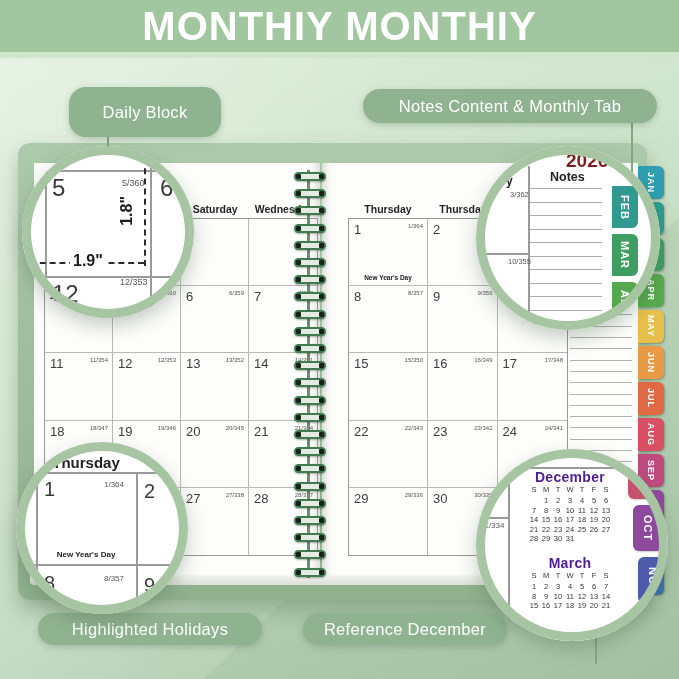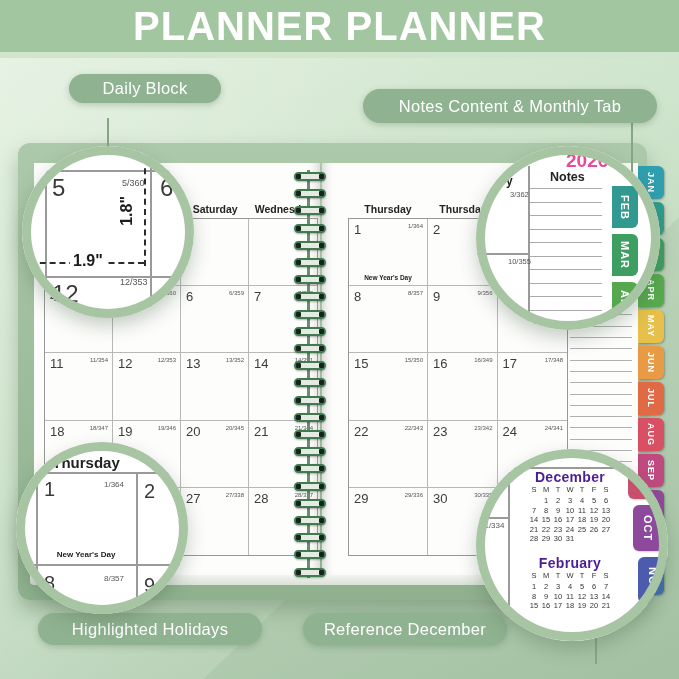--- a/index.html
+++ b/index.html
@@ -57,21 +57,21 @@
   .mcrow{width:84px;height:9.5px;display:grid;grid-template-columns:repeat(7,1fr);font-size:7.5px;color:#333;text-align:center}
 </style>
 </head>
 <body>
 
 <div class="stage">
   <div class="bgsh1"></div>
   <div class="bgsh2"></div>
 
   <div class="abs titlebar">
-    <span>PLANNER PLANNER</span>
+    <span>MONTHIY MONTHIY</span>
   </div>
   <div class="abs substrip"></div>
 
   <div class="abs cover"></div>
   <div class="abs pstack"></div>
   <div class="abs page pageL"></div>
   <div class="abs page pageR"></div>
 
   <div class="abs" id="left-grid" style="left:44px;top:203px;width:274px;height:353px">
       <div class="abs ghead" style="left: 0px; top: 0px; width: 68.5px;"></div>
@@ -310,21 +310,21 @@
       </div>
       <div class="abs tab" style="top: 562px; background: rgb(60, 111, 180);">
         <span>DEC</span>
       </div>
     </div>
 
   <div class="abs conn" style="left:107px;top:118px;height:34px"></div>
   <div class="abs conn" style="left:631px;top:121px;height:56px"></div>
   <div class="abs conn" style="left:595px;top:634px;height:30px"></div>
 
-  <div class="abs pill" style="left:69px;top:74px;width:152px;height:29px">
+  <div class="abs pill" style="left:69px;top:87px;width:152px;height:50px">
     <span>Daily Block</span>
   </div>
   <div class="abs pill" style="left:363px;top:89px;width:294px;height:34px">
     <span>Notes Content &amp; Monthly Tab</span>
   </div>
   <div class="abs pill" style="left:38px;top:613px;width:224px;height:32px">
     <span>Highlighted Holidays</span>
   </div>
   <div class="abs pill" style="left:303px;top:613px;width:204px;height:32px">
     <span>Reference December</span>
@@ -342,21 +342,21 @@
     <div class="abs smdoy" style="left:100px;top:32px">5/360</div>
     <div class="abs bignum" style="left:138px;top:28px">6</div>
     <div class="abs dimv" style="left:96px;top:48px">1.8"</div>
     <div class="abs dimw" style="left:48px;top:106px">1.9"</div>
     <div class="abs bignum" style="left:30px;top:134px">12</div>
     <div class="abs smdoy" style="left:98px;top:131px">12/353</div>
   </div>
   <div class="abs ring" style="left:22px;top:146px;width:172px;height:172px"></div>
 
   <div class="abs circle" style="left:476px;top:146px;width:184px;height:184px">
-    <div class="abs" style="left:90px;top:4px;font-size:19px;font-weight:bold;color:#ec4899">2026</div>
+    <div class="abs" style="left:90px;top:4px;font-size:19px;font-weight:bold;color:#7f1d1d">2026</div>
     <div class="abs" style="left:30px;top:28px;font-size:12px;font-weight:bold;color:#222">y</div>
     <div class="abs" style="left:74px;top:24px;font-size:12.5px;font-weight:bold;color:#222">Notes</div>
     <div class="abs mgline" style="left:52px;top:20px;width:1.5px;height:164px"></div>
     <div class="abs mgline" style="left:0;top:107px;width:52px;height:1.5px"></div>
     <div class="abs mgline" style="left:0;top:174px;width:52px;height:1.5px"></div>
     <div class="abs" style="left:34px;top:44px;font-size:7.5px;color:#555">3/362</div>
     <div class="abs" style="left:32px;top:111px;font-size:7.5px;color:#555">10/355</div>
     <div id="cb-lines">
         <div class="abs bline" style="top: 42px;"></div>
         <div class="abs bline" style="top: 55.5px;"></div>
@@ -454,21 +454,21 @@
         </div>
         <div class="abs mcrow" style="left: 52px; top: 85px;">
           <span>28</span>
           <span>29</span>
           <span>30</span>
           <span>31</span>
           <span></span>
           <span></span>
           <span></span>
         </div>
-        <div class="abs mctitle" style="left: 52px; top: 106px;">February</div>
+        <div class="abs mctitle" style="left: 52px; top: 106px;">March</div>
         <div class="abs mcrow" style="left: 52px; top: 122px;">
           <span>S</span>
           <span>M</span>
           <span>T</span>
           <span>W</span>
           <span>T</span>
           <span>F</span>
           <span>S</span>
         </div>
         <div class="abs mcrow" style="left: 52px; top: 133px;">

